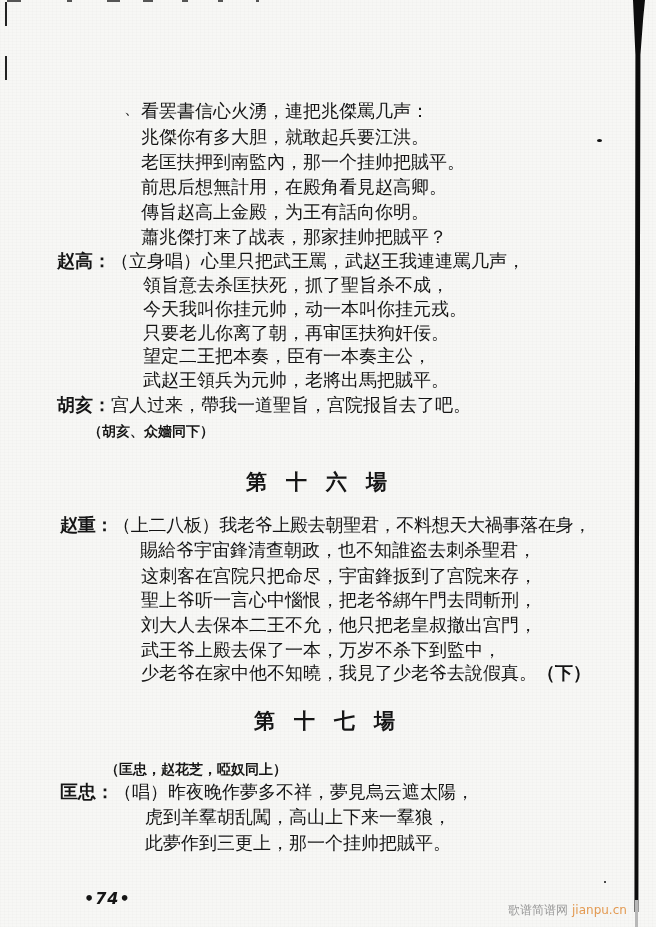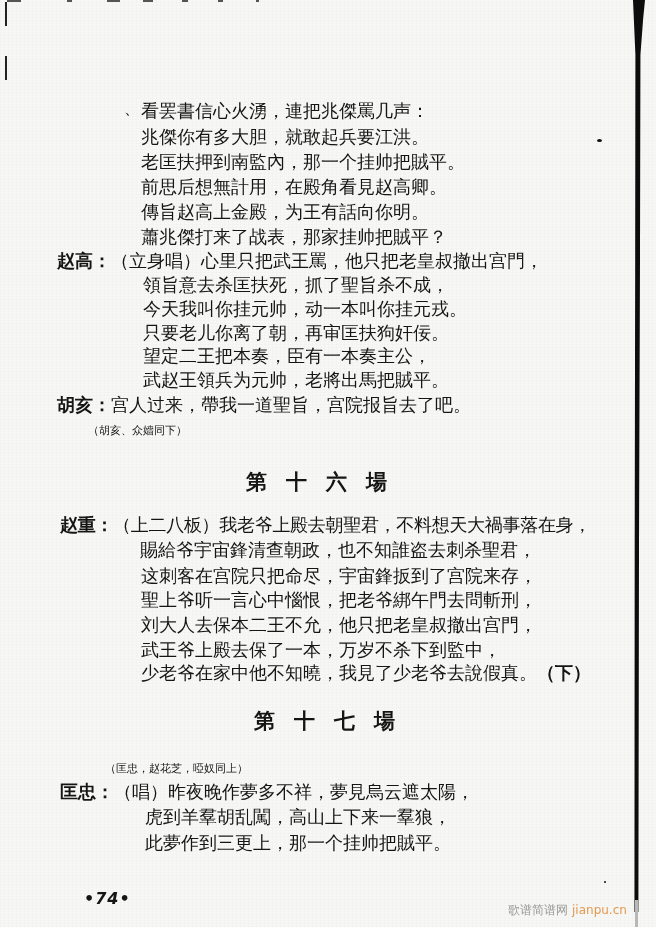--- a/index.html
+++ b/index.html
@@ -15,21 +15,21 @@
         repeating-linear-gradient(0deg, rgba(0,0,0,0.012) 0px, rgba(0,0,0,0.012) 1px, transparent 1px, transparent 3px),
         repeating-linear-gradient(90deg, rgba(0,0,0,0.010) 0px, rgba(0,0,0,0.010) 1px, transparent 1px, transparent 4px),
         #f7f7f5;
     }
     .line {
       position: absolute; white-space: nowrap;
       font-size: 18px; line-height: 18px;
     }
     .spk { font-weight: bold; }
     .dir { }
-    .small-dir { font-size: 11px; font-weight: normal; }
+    .small-dir { font-size: 14px; font-weight: bold; }
     .heading {
       position: absolute; white-space: nowrap;
       font-size: 21px; line-height: 24px; font-weight: bold; letter-spacing: 19px;
     }
     .mark { position: absolute; font-size: 16px; line-height: 18px; }
     .exit { font-weight: bold; }
     .pagenum {
       position: absolute; font-size: 16px; font-weight: bold; font-style: italic;
       line-height: 18px; letter-spacing: 1px;
     }
@@ -73,21 +73,21 @@
 <div>
   <span class="mark" style="left:124px;top:100px;">、</span>
   <div class="line" style="left:141px;top:102px;">看罢書信心火湧，連把兆傑罵几声：</div>
   <div class="line" style="left:141px;top:128px;">兆傑你有多大胆，就敢起兵要江洪。</div>
   <div class="line" style="left:141px;top:153px;">老匡扶押到南監內，那一个挂帅把賊平。</div>
   <div class="line" style="left:141px;top:178px;">前思后想無計用，在殿角看見赵高卿。</div>
   <div class="line" style="left:141px;top:203px;">傳旨赵高上金殿，为王有話向你明。</div>
   <div class="line" style="left:141px;top:228px;">蕭兆傑打来了战表，那家挂帅把賊平？</div>
 
   <div class="line" style="left:57px;top:252px;">
-    <span class="spk">赵高：</span><span class="dir">（立身唱）</span><span>心里只把武王罵，他只把老皇叔撤出宫門，</span>
+    <span class="spk">赵高：</span><span class="dir">（立身唱）</span><span>心里只把武王罵，武赵王我連連罵几声，</span>
   </div>
   <div class="line" style="left:143px;top:276px;">領旨意去杀匡扶死，抓了聖旨杀不成，</div>
   <div class="line" style="left:143px;top:300px;">今天我叫你挂元帅，动一本叫你挂元戎。</div>
   <div class="line" style="left:143px;top:324px;">只要老儿你离了朝，再审匡扶狗奸佞。</div>
   <div class="line" style="left:143px;top:347px;">望定二王把本奏，臣有一本奏主公，</div>
   <div class="line" style="left:143px;top:371px;">武赵王領兵为元帅，老將出馬把賊平。</div>
 
   <div class="line" style="left:57px;top:396px;">
     <span class="spk">胡亥：</span><span>宫人过来，帶我一道聖旨，宫院报旨去了吧。</span>
   </div>

